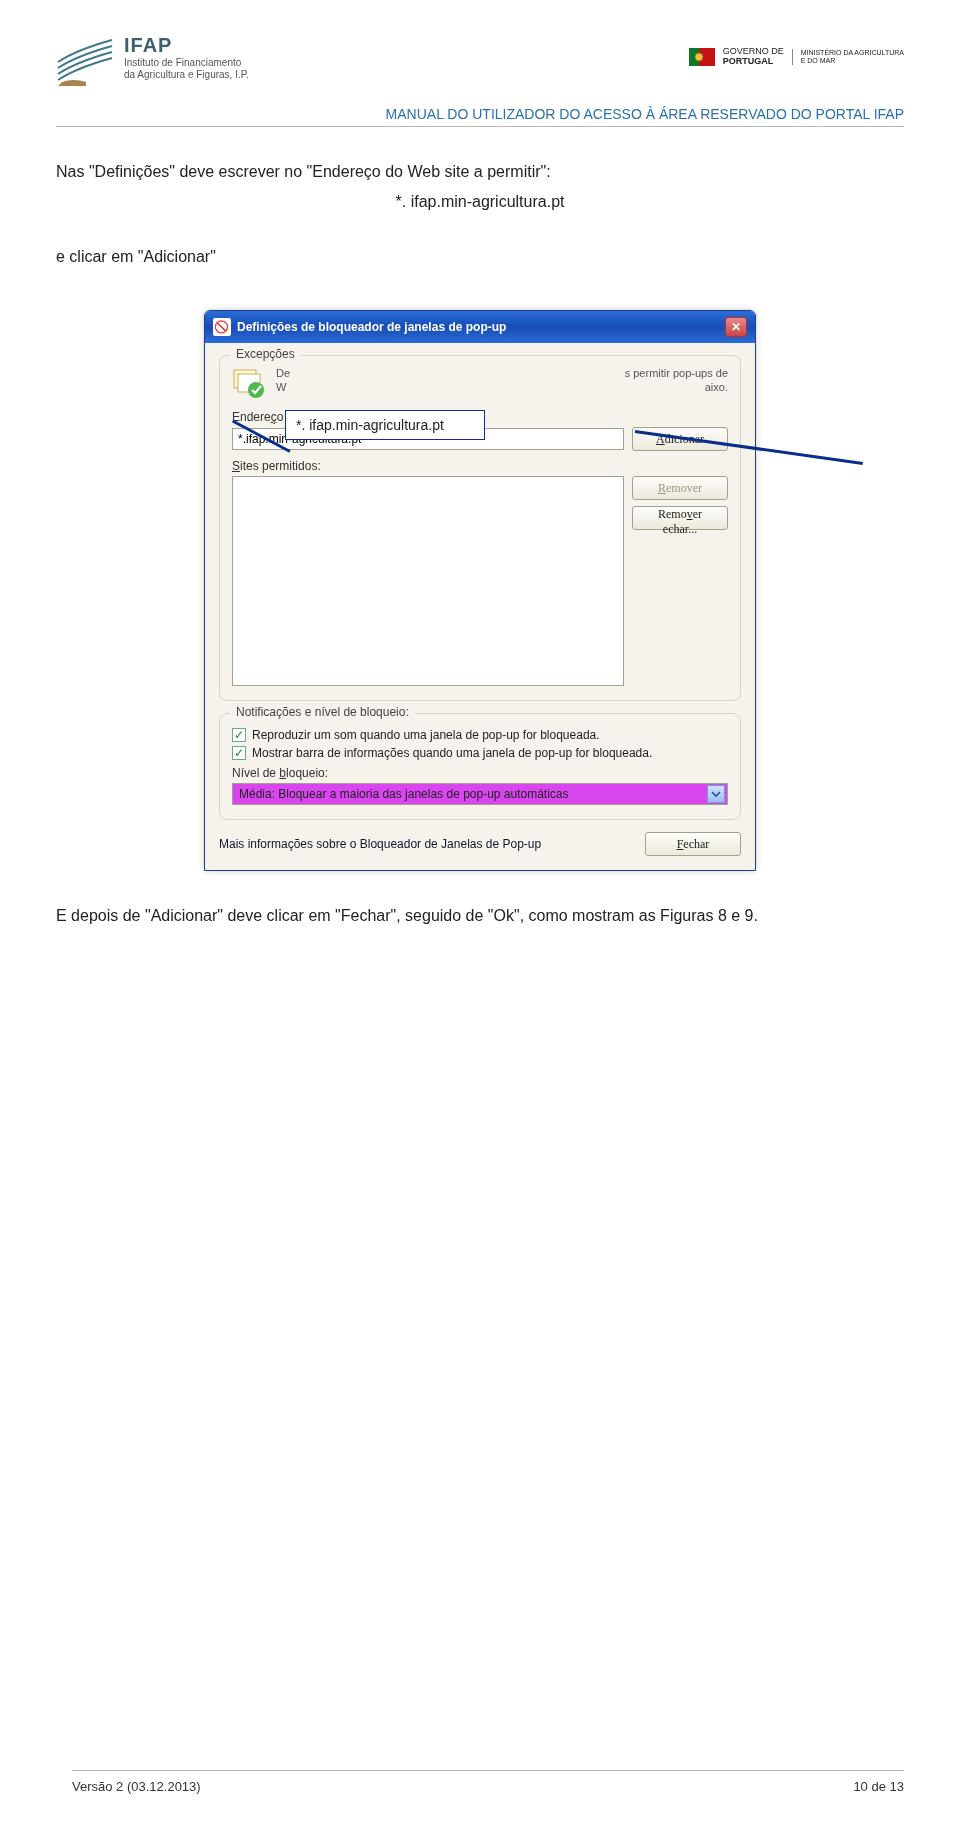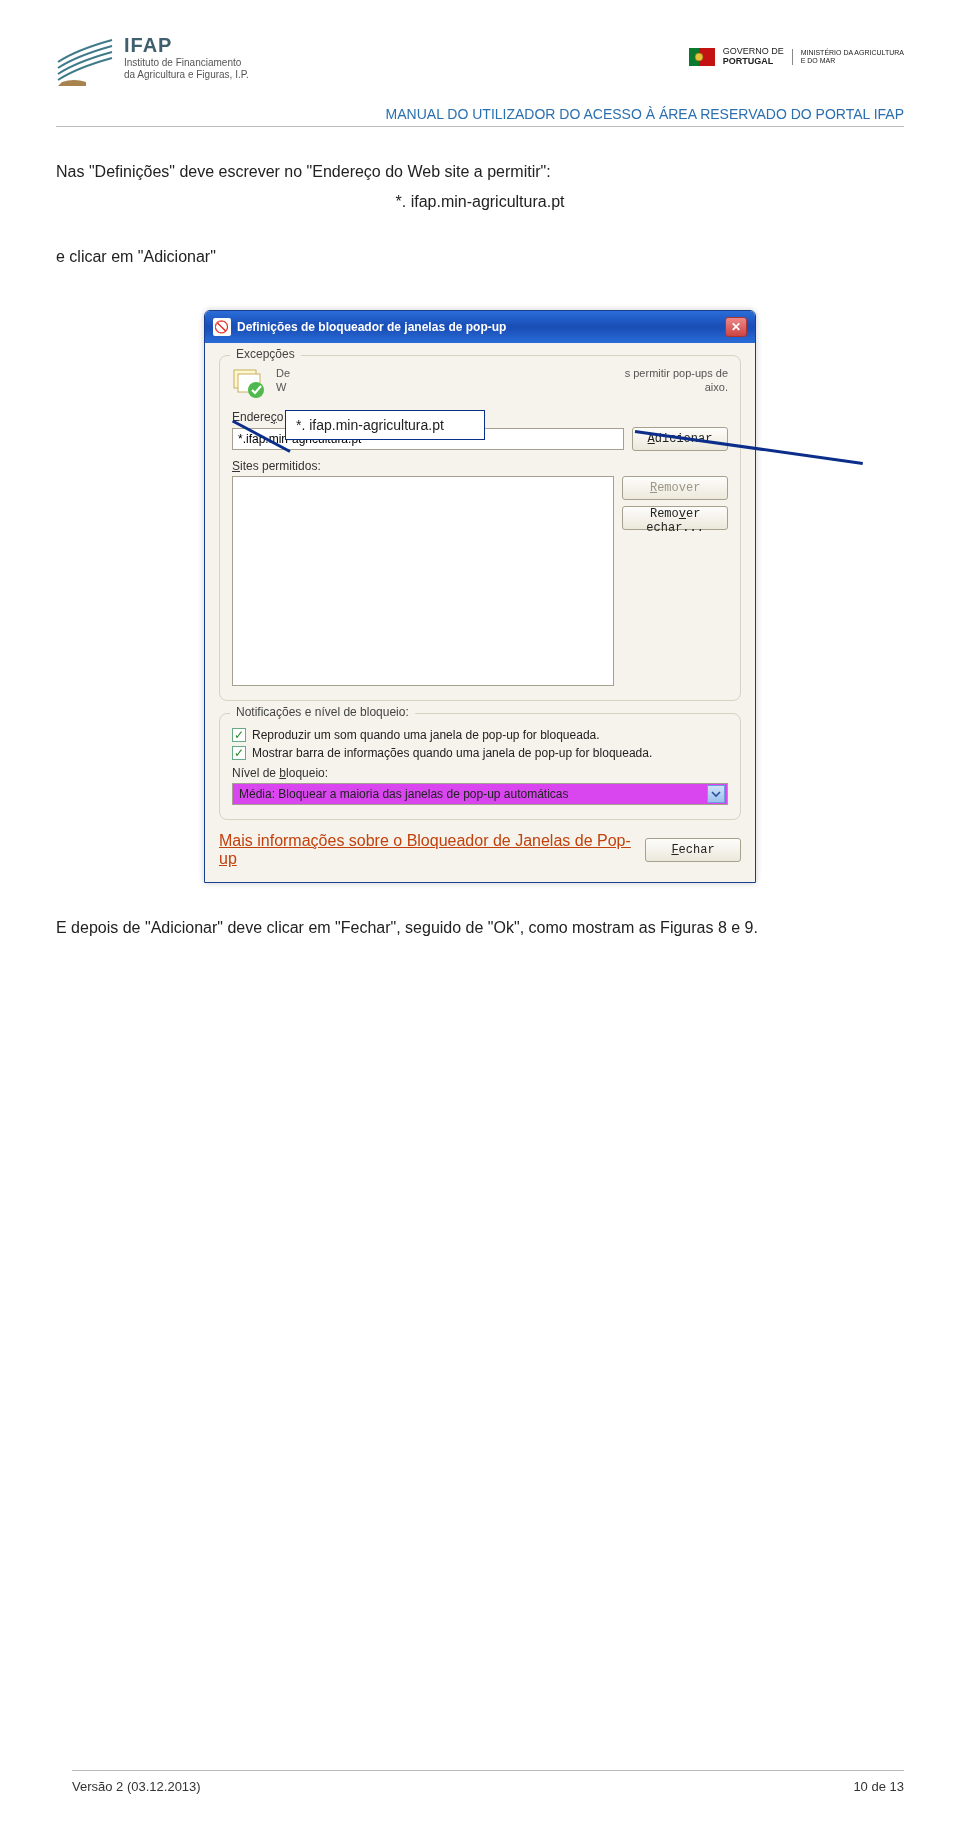--- a/index.html
+++ b/index.html
@@ -177,21 +177,21 @@
   }
   .btn {
     min-width: 96px;
     height: 24px;
     border: 1px solid #a6a08e;
     background: linear-gradient(#fdfdfb,#ece8db);
     border-radius: 3px;
     font-size: 12px;
     color: #222;
     padding: 0 10px;
-    font-family: Liberation Mono, monospace;
+    font-family: Liberation Serif, serif;
     cursor: default;
   }
   .btn-disabled { color: #9b9786; }
   .listbox {
     border: 1px solid #a6a08e;
     background: #fff;
     height: 210px;
     width: 100%;
   }
   .side-btns {
@@ -220,21 +220,21 @@
     font-family: Tahoma, Arial, sans-serif;
   }
   .select .caret {
     width: 18px; height: 18px;
     background: linear-gradient(#cfe2f9,#9cc0ef);
     border: 1px solid #6d9edc;
     display: inline-flex; align-items: center; justify-content: center;
     color: #2a4f9f;
   }
   .link {
-    color: #c2410c; text-decoration: underline; font-size: 16px;
+    color: #0f172a; font-size: 12px;
   }
   .footer-row {
     display: flex; justify-content: space-between; align-items: center;
     margin-top: 8px;
   }
   .figure-caption {
     text-align: center;
     font-size: 15px;
     color: #222;
     margin-top: 20px;

